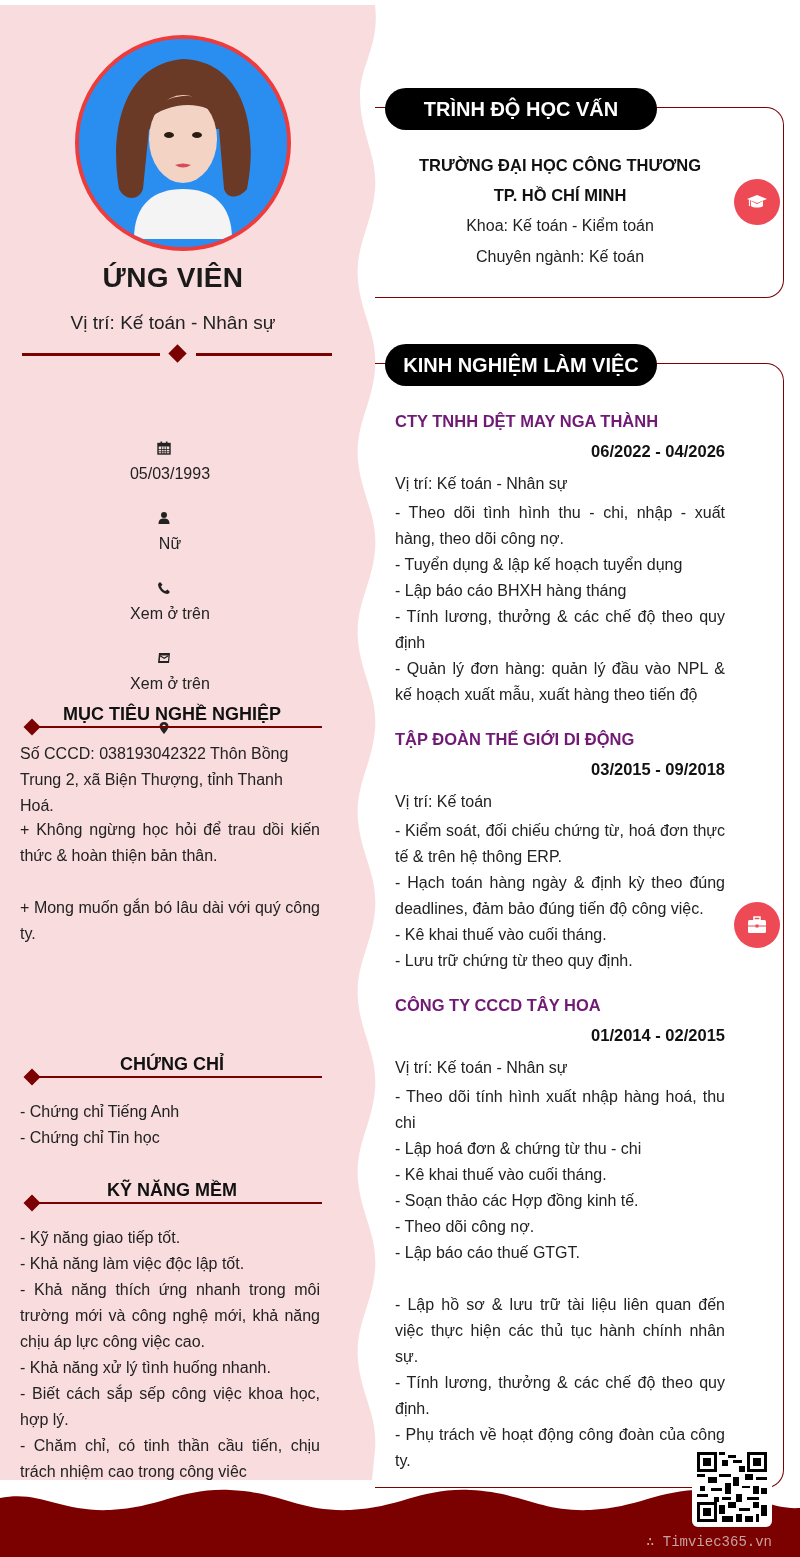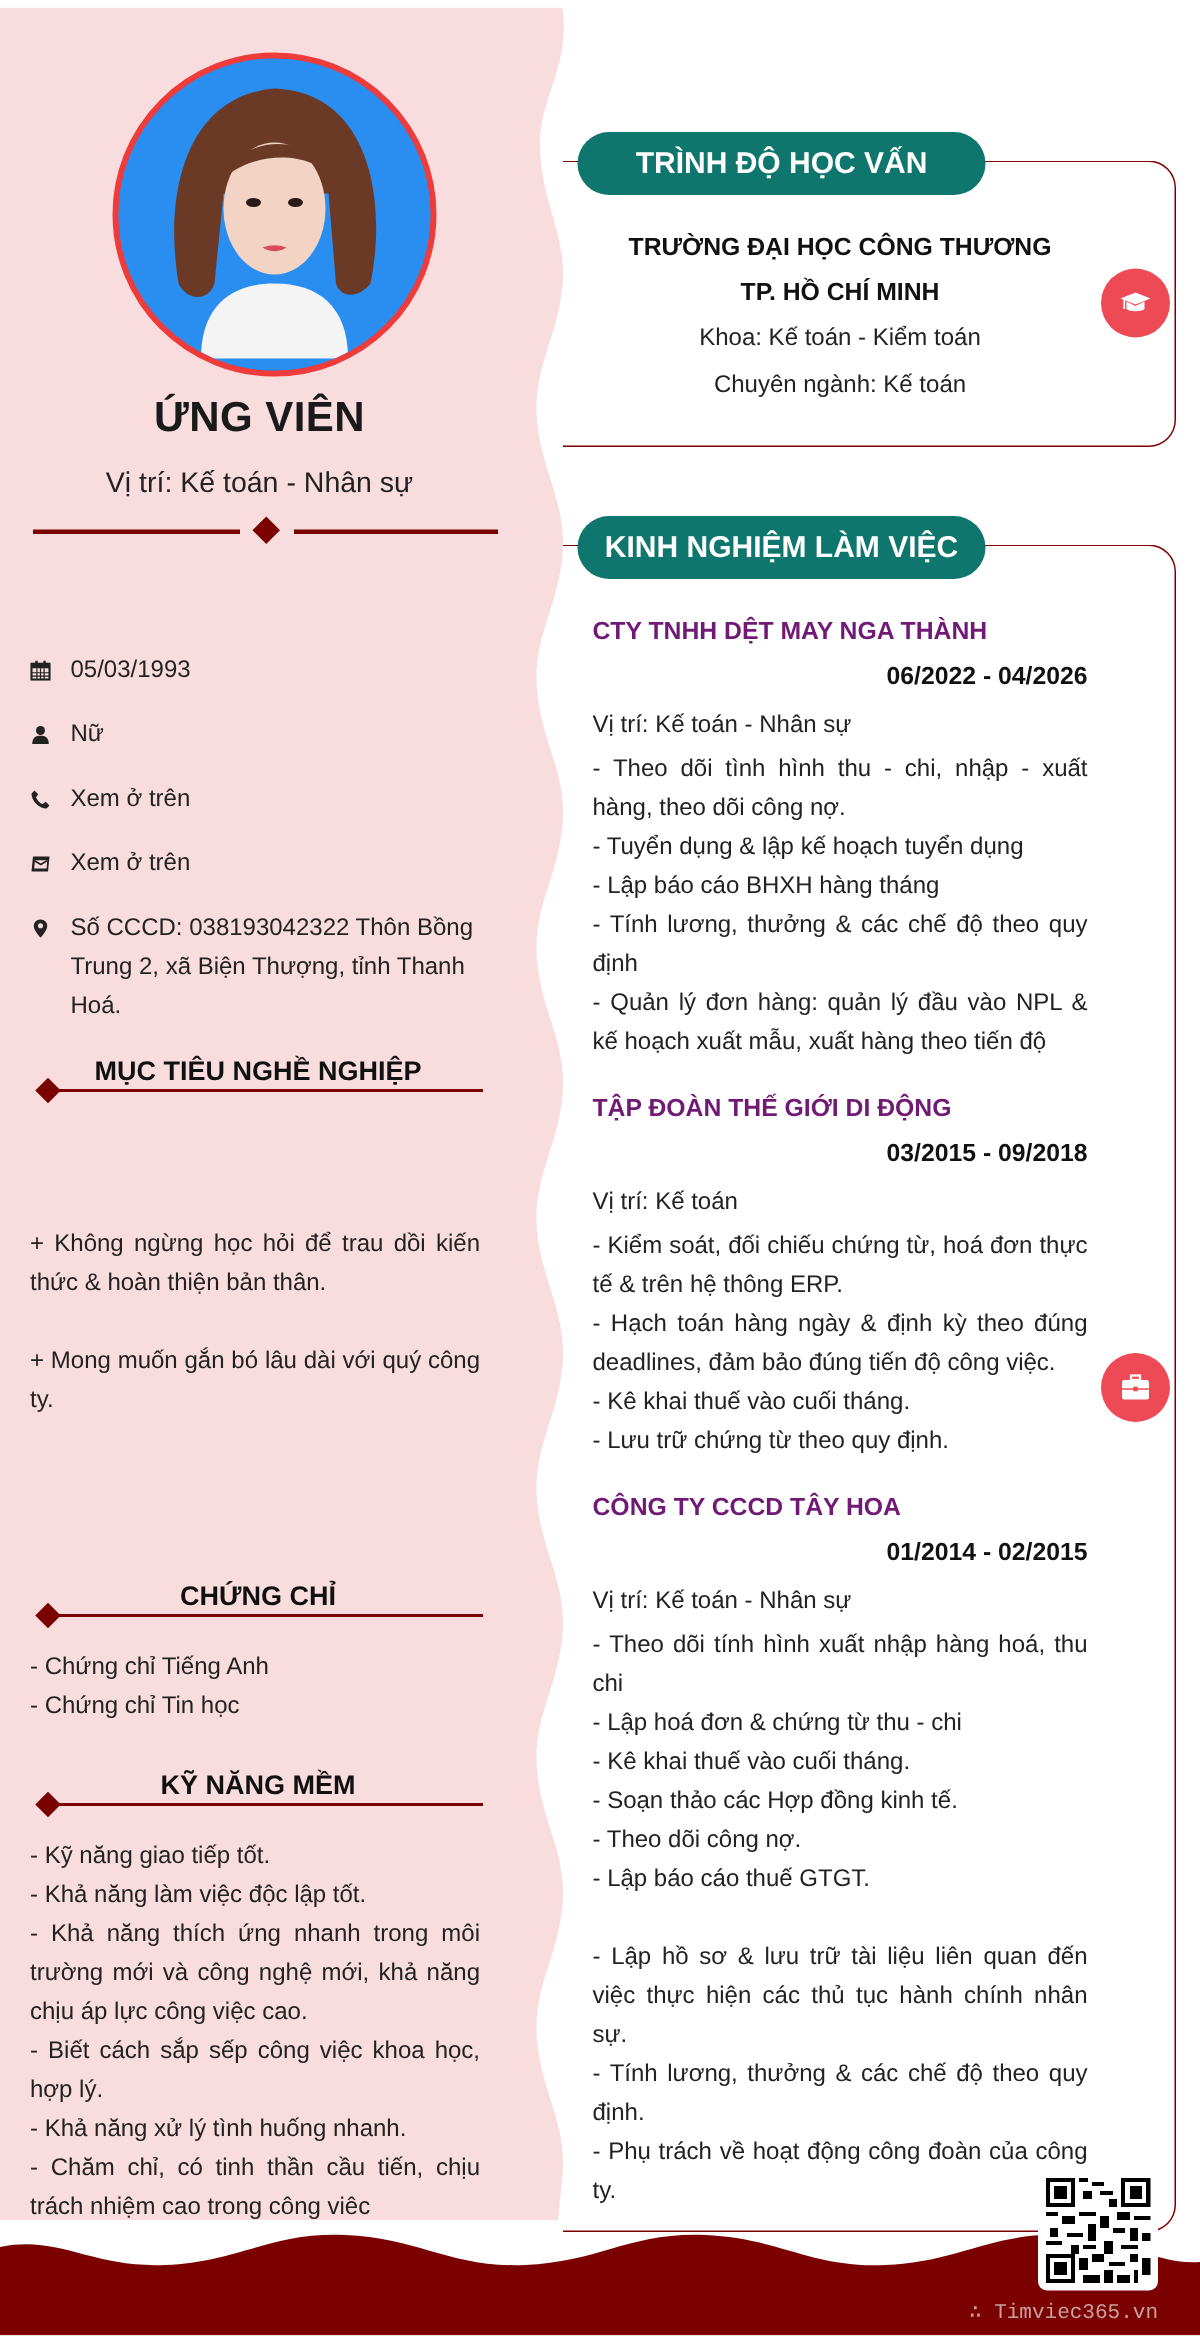--- a/index.html
+++ b/index.html
@@ -15,37 +15,37 @@
   .avatar-wrap svg { width: 100%; height: 100%; display: block; }
 
   .name { position: absolute; left: 0; top: 262px; width: 346px; text-align: center; font-size: 28px; font-weight: 700; color: #1a1a1a; letter-spacing: 0.3px; }
   .position { position: absolute; left: 0; top: 312px; width: 346px; text-align: center; font-size: 19px; color: #222; }
   .name-divider { position: absolute; left: 22px; top: 346px; width: 310px; height: 16px; }
   .name-divider .l1 { position: absolute; left: 0; top: 7px; width: 138px; height: 3px; background: #7b0000; }
   .name-divider .l2 { position: absolute; left: 174px; top: 7px; width: 136px; height: 3px; background: #7b0000; }
   .name-divider .dia { position: absolute; left: 149px; top: 1px; width: 13px; height: 13px; background: #7b0000; transform: rotate(45deg); }
 
   .info { position: absolute; left: 20px; top: 434px; width: 300px; }
-  .info-row { display: flex; align-items: flex-start; margin-bottom: 17px; font-size: 16px; line-height: 26px; color: #222; }
+  .info-row { display: flex; align-items: center; margin-bottom: 17px; font-size: 16px; line-height: 26px; color: #222; flex-direction: column; }
   .info-row .ico { width: 27px; flex: 0 0 27px; height: 26px; display: flex; align-items: center; }
   .info-row .ico svg { width: 14px; height: 14px; }
   .info-row .txt { flex: 1; }
 
   .sec-title { position: absolute; left: 22px; width: 300px; height: 30px; }
   .sec-title .t { position: absolute; left: 0; right: 0; top: 0; text-align: center; font-size: 18px; font-weight: 700; color: #111; padding-left: 0; }
   .sec-title .line { position: absolute; left: 10px; right: 0; top: 22px; height: 2px; background: #7b0000; }
   .sec-title .dia { position: absolute; left: 4px; top: 17px; width: 12px; height: 12px; background: #7b0000; transform: rotate(45deg); }
 
   .para { position: absolute; left: 20px; width: 300px; font-size: 16px; line-height: 26px; color: #222; text-align: justify; }
   .para p { margin: 0; }
   .para .gap { height: 26px; }
 
   
   .box { position: absolute; left: 375px; width: 409px; border: 1px solid #7b0000; border-left: none; border-radius: 0 18px 18px 0; }
-  .box-tab { position: absolute; left: 385px; height: 42px; border-radius: 21px; background: #0f766e; color: #fff; font-size: 20px; font-weight: 700; display: flex; align-items: center; justify-content: center; }
+  .box-tab { position: absolute; left: 385px; height: 42px; border-radius: 21px; background: #000000; color: #fff; font-size: 20px; font-weight: 700; display: flex; align-items: center; justify-content: center; }
   .box-content { position: absolute; left: 395px; width: 330px; font-size: 16px; line-height: 26px; color: #222; }
   .round-icon { position: absolute; left: 734px; width: 46px; height: 46px; border-radius: 50%; background: #ee4a55; display: flex; align-items: center; justify-content: center; }
   .round-icon svg { width: 22px; height: 22px; }
 
   .edu-school { font-weight: 700; font-size: 16.5px; line-height: 30px; color: #111; }
   .edu-line { line-height: 31px; }
 
   .job { margin-bottom: 8px; }
   .job-company { font-weight: 700; font-size: 16.5px; line-height: 30px; color: #701a75; }
   .job-date { font-weight: 700; font-size: 16.5px; line-height: 30px; color: #111; text-align: right; }
@@ -163,22 +163,22 @@
 
   <div class="sec-title" style="top:1180px;">
     <div class="t">KỸ NĂNG MỀM</div>
     <div class="line"></div>
       <div class="dia"></div>
   </div>
   <div class="para" style="top:1225px;">
     <p>- Kỹ năng giao tiếp tốt.</p>
     <p>- Khả năng làm việc độc lập tốt.</p>
     <p>- Khả năng thích ứng nhanh trong môi trường mới và công nghệ mới, khả năng chịu áp lực công việc cao.</p>
+    <p>- Khả năng xử lý tình huống nhanh.</p>
     <p>- Biết cách sắp sếp công việc khoa học, hợp lý.</p>
-    <p>- Khả năng xử lý tình huống nhanh.</p>
     <p>- Chăm chỉ, có tinh thần cầu tiến, chịu trách nhiệm cao trong công viêc</p>
   </div>
 </div>
 
 <div class="box" style="top:107px; height:191px;"></div>
 <div class="box-tab" style="top:88px; width:272px;">TRÌNH ĐỘ HỌC VẤN</div>
 <div class="round-icon" style="top:179px;">
   <svg viewBox="0 0 22 22">
       <path d="M1,8 L11,4 L21,8 L11,12 Z" fill="#fff"></path>
       <path d="M5,10 L5,15 C7,17 15,17 17,15 L17,10 L11,13 Z" fill="#fff"></path>

